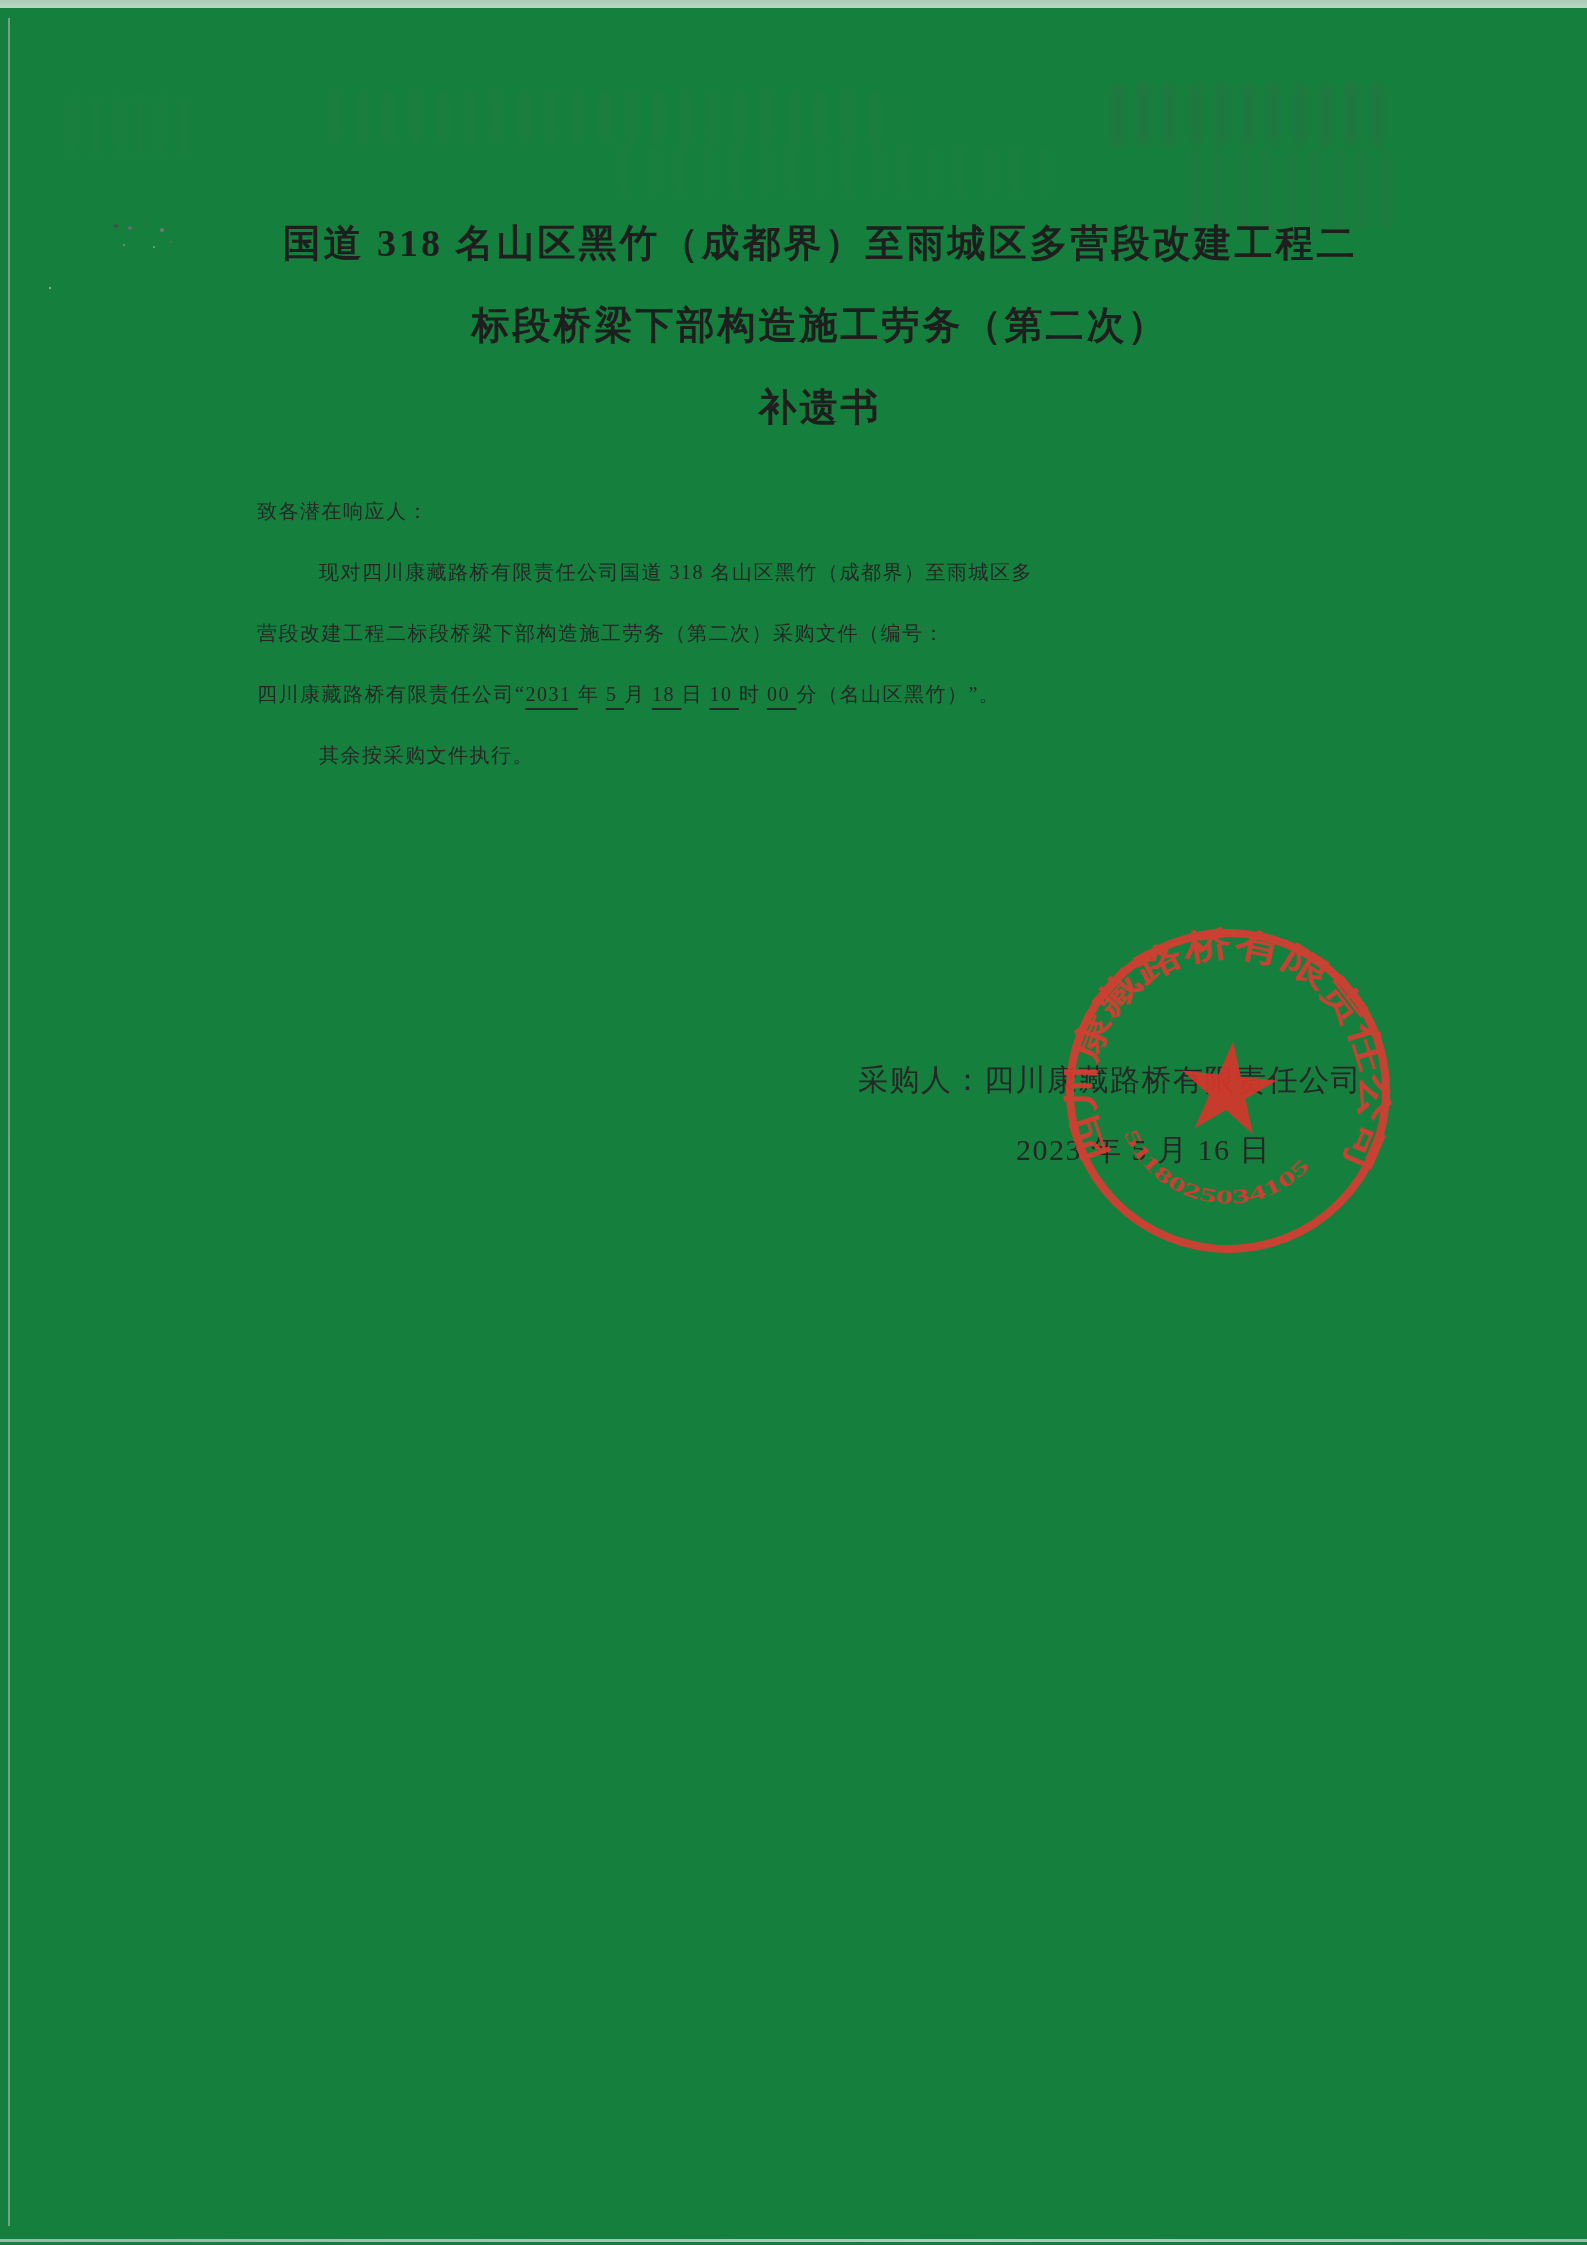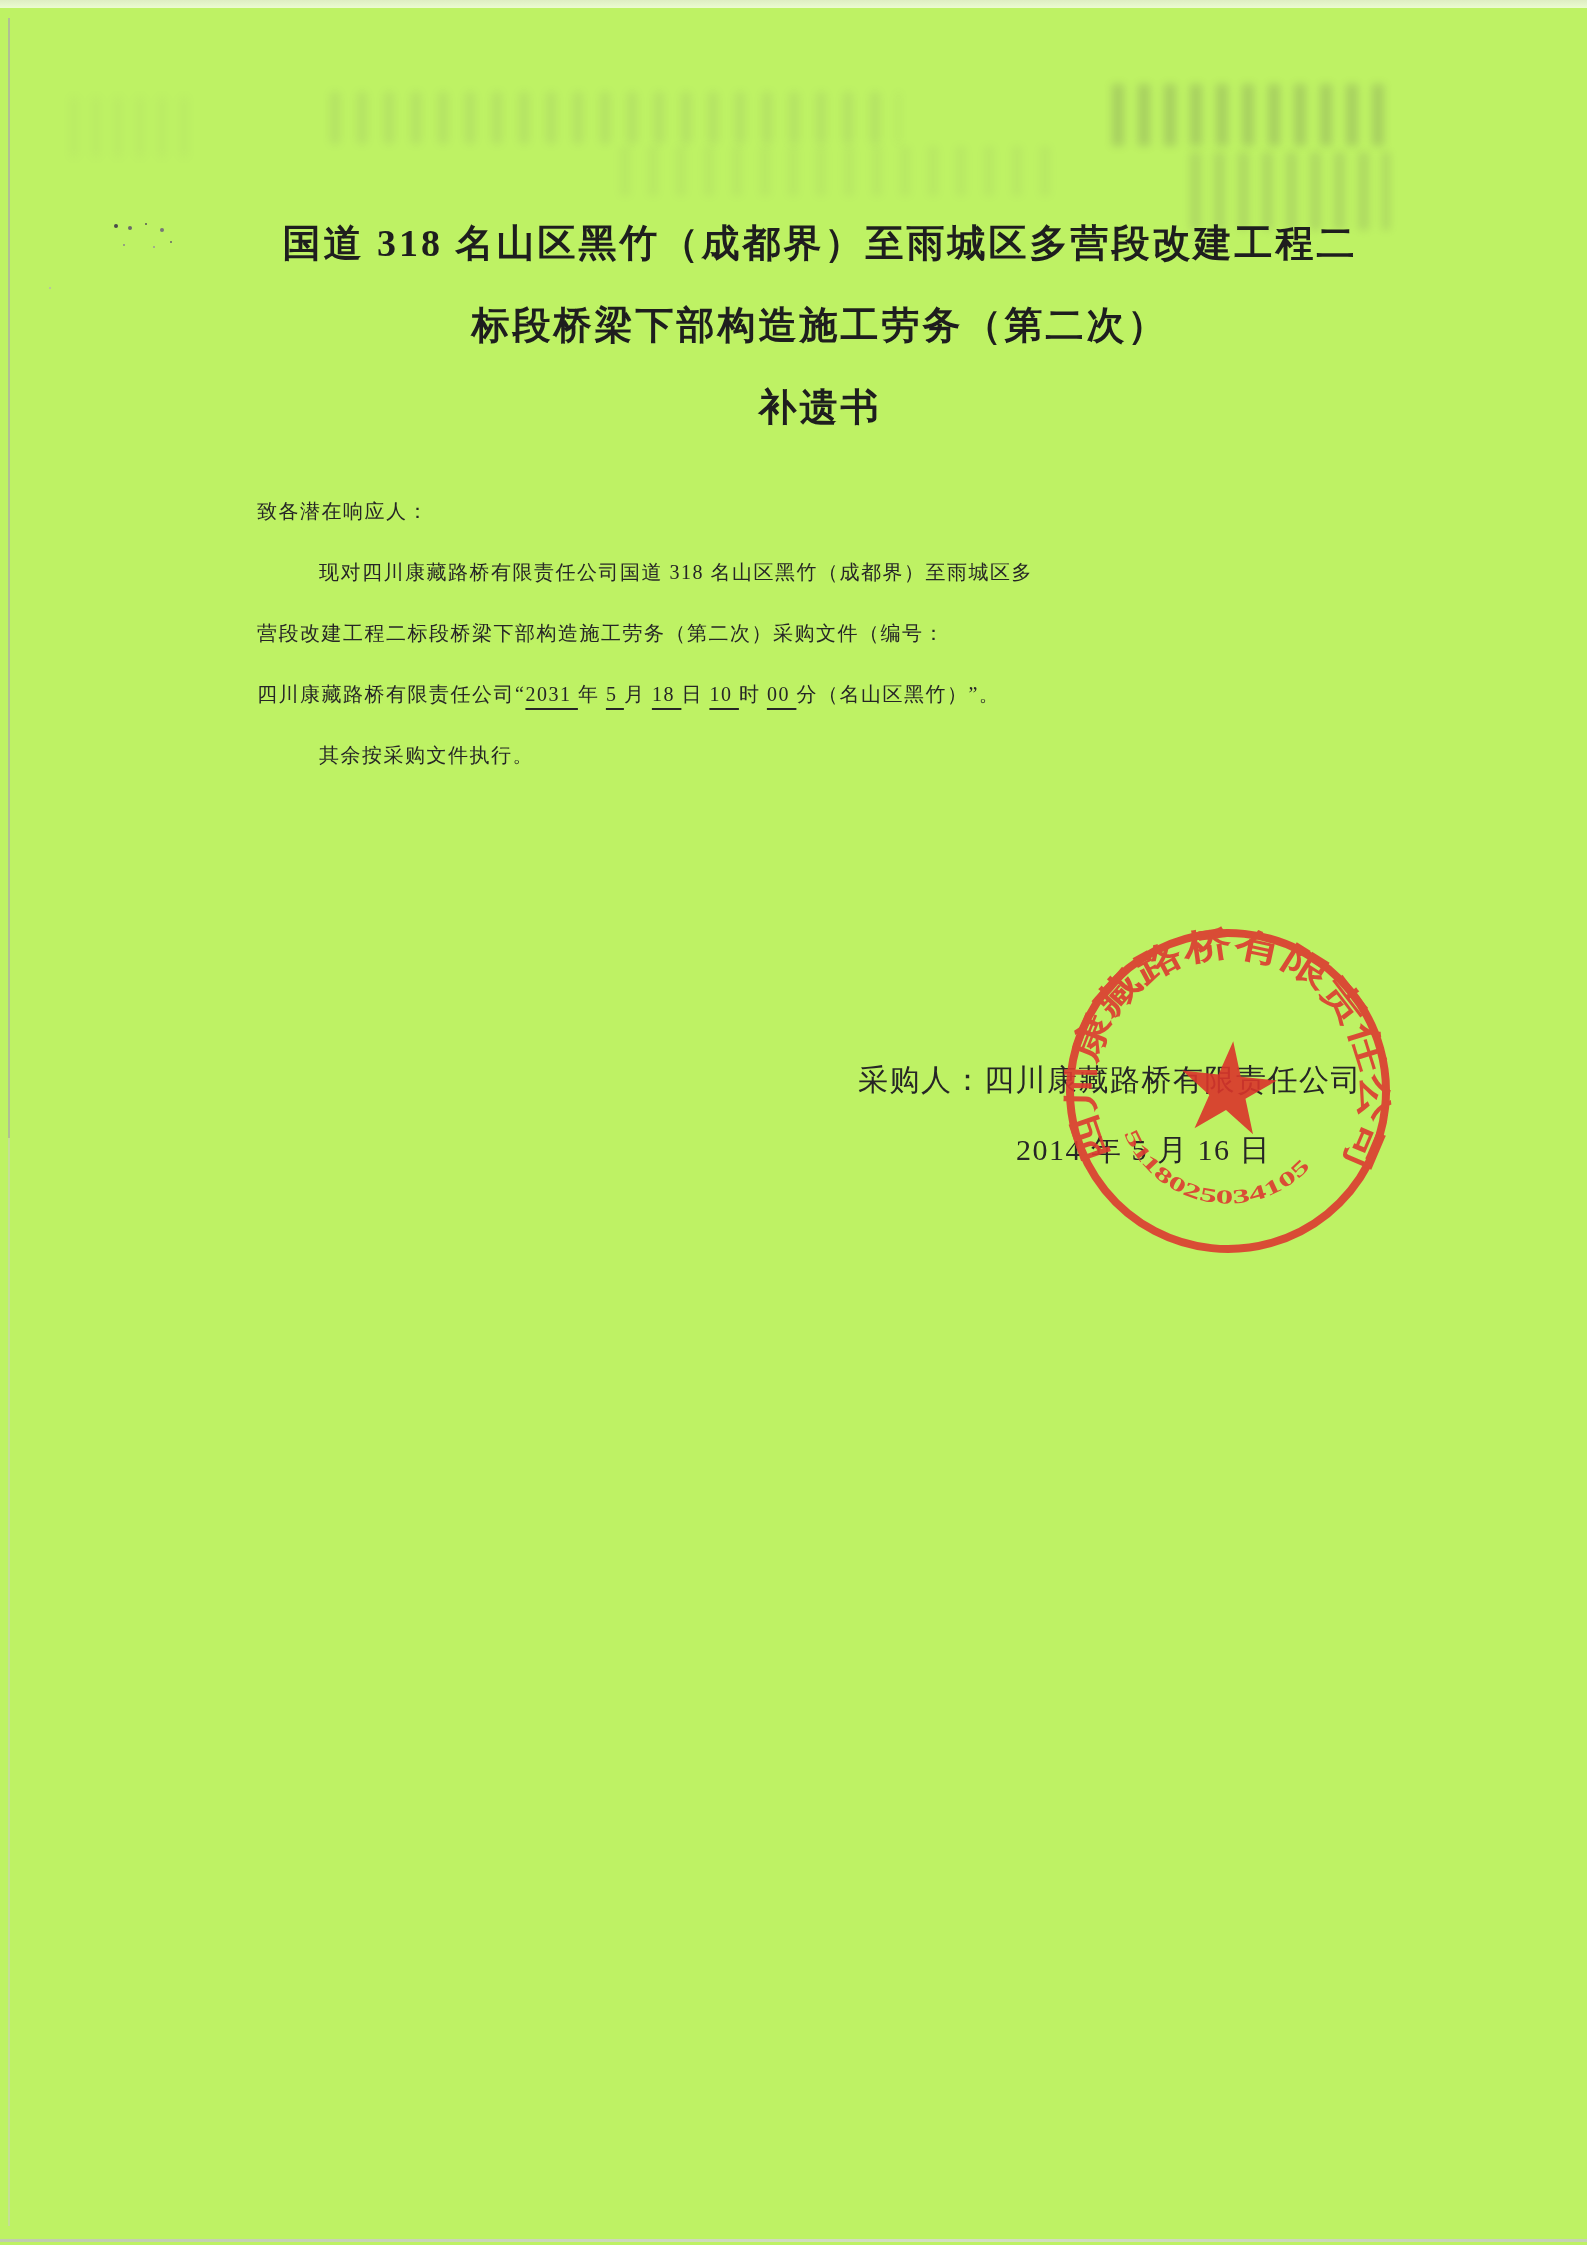--- a/index.html
+++ b/index.html
@@ -5,21 +5,21 @@
   html,body{margin:0;padding:0;}
   body{
     width:1587px;height:2245px;
     background:#ffffff;
     font-family:"Liberation Serif","DejaVu Serif",serif;
     position:relative;
     overflow:hidden;
   }
   .page{
     position:absolute;left:0;top:0;width:1587px;height:2245px;
-    background:#bef264;
+    background:#15803d;
   }
   
   .edge-left{position:absolute;left:8px;top:18px;width:2px;height:1120px;background:#a9a9a9;opacity:.7;}
   .edge-left2{position:absolute;left:8px;top:1138px;width:2px;height:1088px;background:#cccccc;opacity:.5;}
   .edge-bottom{position:absolute;left:0;top:2239px;width:1587px;height:3px;background:linear-gradient(90deg,#c2c2c2,#dadada 60%,#c9c9c9);opacity:.8;}
   .edge-top{position:absolute;left:0;top:0;width:1587px;height:8px;background:linear-gradient(#ececec,#ffffff);opacity:.7;}
   .smudge{position:absolute;filter:blur(4px);}
   .sm-a{left:330px;top:92px;width:570px;height:52px;background:repeating-linear-gradient(90deg,rgba(100,100,100,.5) 0 10px,rgba(255,255,255,0) 10px 27px);opacity:.22;}
   .sm-b{left:1112px;top:84px;width:272px;height:62px;background:repeating-linear-gradient(90deg,rgba(80,80,80,.55) 0 12px,rgba(255,255,255,0) 12px 26px);opacity:.38;}
   .sm-b2{left:1190px;top:152px;width:200px;height:78px;background:repeating-linear-gradient(90deg,rgba(90,90,90,.5) 0 11px,rgba(255,255,255,0) 11px 24px);opacity:.32;}
@@ -73,21 +73,21 @@
 
   <div class="body-block">
     <div class="body-line">致各潜在响应人：</div>
     <div class="body-line indent">现对四川康藏路桥有限责任公司国道 318 名山区黑竹（成都界）至雨城区多</div>
     <div class="body-line">营段改建工程二标段桥梁下部构造施工劳务（第二次）采购文件（编号：</div>
     <div class="body-line"><span>四川康藏路桥有限责任公司“</span><span class="u">2031 </span><span>年 </span><span class="u">5 </span><span>月 </span><span class="u">18 </span><span>日 </span><span class="u">10 </span><span>时 </span><span class="u">00 </span><span>分（名山区黑竹）”。</span></div>
     <div class="body-line indent">其余按采购文件执行。</div>
   </div>
 
   <div class="sig-buyer">采购人：四川康藏路桥有限责任公司</div>
-  <div class="sig-date">2014 年 5 月 16 日</div>
+  <div class="sig-date">2023 年 5 月 16 日</div>
 
   <svg class="stamp" viewBox="0 0 340 340">
     <circle cx="170" cy="170" r="158" fill="none" stroke-width="8" stroke="#dd3b31"></circle>
     <path id="sealArcTop" d="M 59.4 247.4 A 135 135 0 1 1 280.6 247.4" fill="none"></path>
     <path id="sealArcBot" d="M 71 223 A 112 112 0 0 0 269 223" fill="none"></path>
     <text font-size="35" fill="#dd3b31">
       <textPath href="#sealArcTop" textLength="570" lengthAdjust="spacingAndGlyphs">四川康藏路桥有限责任公司</textPath>
     </text>
     <text font-size="20" fill="#dd3b31">
       <textPath href="#sealArcBot" textLength="226" lengthAdjust="spacingAndGlyphs">5118025034105</textPath>

